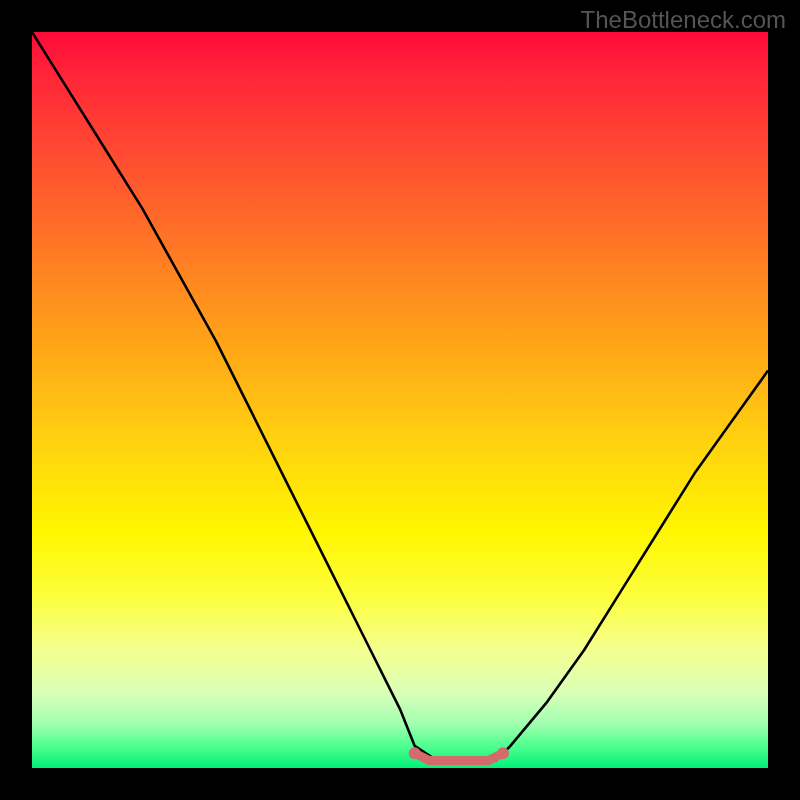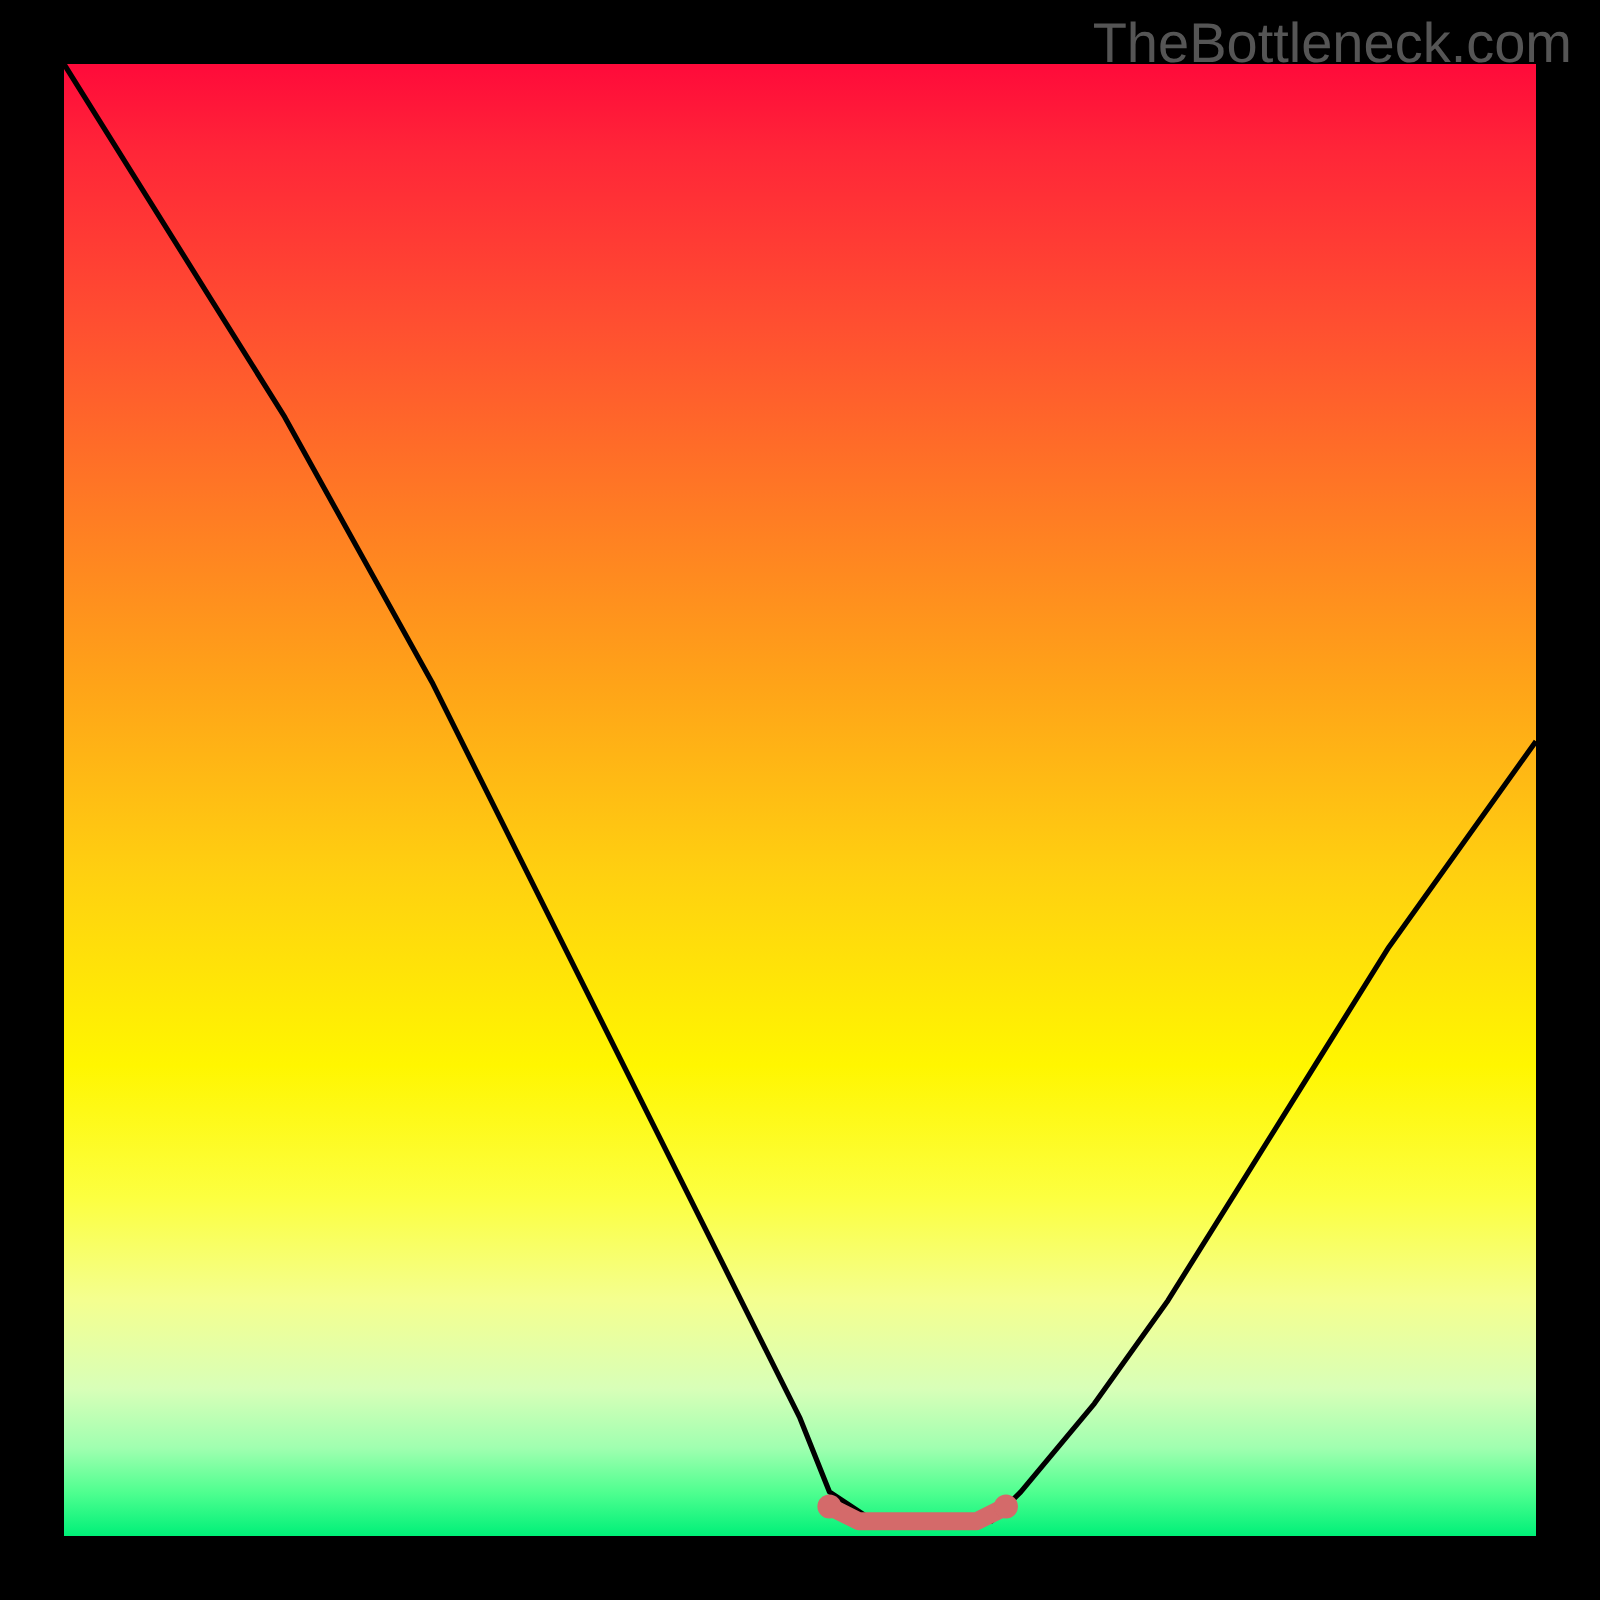--- a/index.html
+++ b/index.html
@@ -9,21 +9,21 @@
     background: #000;
     position: relative;
     font-family: Arial, sans-serif;
     overflow: hidden;
   }
   .watermark {
     position: absolute;
     top: 6px;
     right: 14px;
     color: #555;
-    font-size: 28px;
+    font-size: 24px;
     font-weight: 500;
     z-index: 10;
   }
   .plot-area {
     position: absolute;
     left: 32px;
     top: 32px;
     width: 736px;
     height: 736px;
     overflow: hidden;

